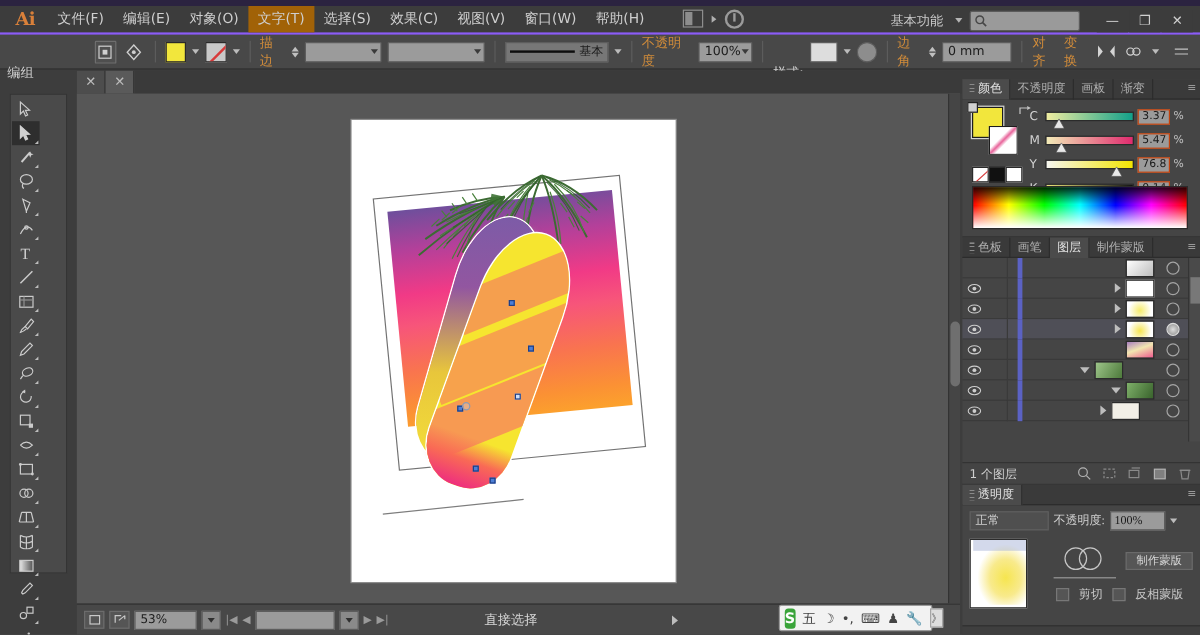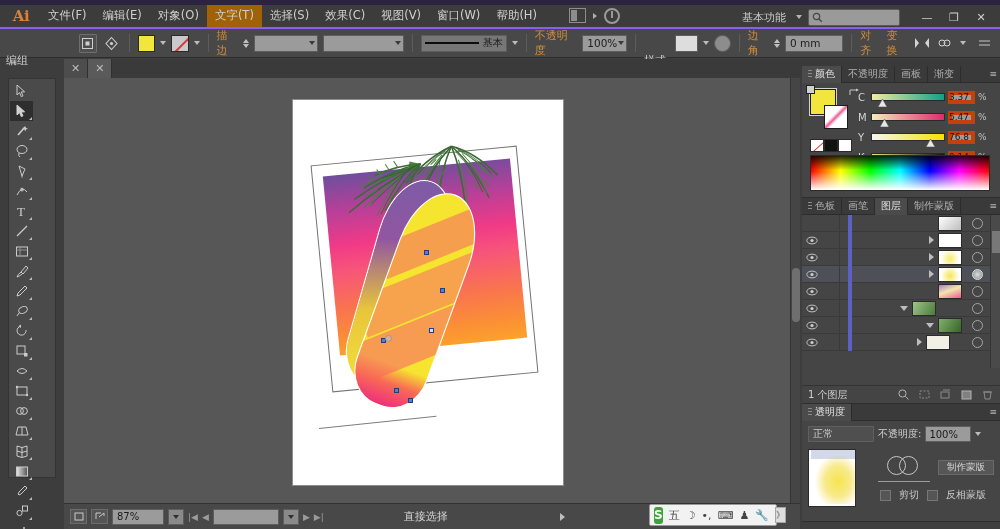--- a/index.html
+++ b/index.html
@@ -246,21 +246,21 @@
   .cp-stroke { position:absolute; left:14px; top:16px; width:24px;height:24px;background:#fff;border:1px solid #1d1d1d;}
   .cp-stroke .inner{ position:absolute;left:5px;top:5px;width:12px;height:12px;background:#454545;border:1px solid #1d1d1d;}
   .cp-stroke-red{ position:absolute;left:15px;top:17px;width:22px;height:22px;
      background:linear-gradient(135deg,#fff 0 40%,#e8639a 50%,#fff 60% 100%);}
   .cp-swap{ position:absolute; right:-8px; top:-2px; }
   .sliders { position:absolute; left:56px; top:4px; width:136px; }
   .srow { display:flex; align-items:center; height:20px; gap:3px; }
   .slabel { width:10px; font-size:10px; color:#d4d4d4; }
   .strack { width:74px; height:8px; border:1px solid #2b2b2b; position:relative;}
   .sknob { position:absolute; top:5px; width:9px; height:8px; }
-  .sval { width:27px; height:13px; background:#9b9b9b; border:4px solid #c2410c;
+  .sval { width:27px; height:13px; background:#9b9b9b; border:1px solid #c2410c;
      font-size:9px; color:#1a1a1a; display:flex;align-items:center;justify-content:flex-end;padding-right:2px;}
   .spct { font-size:9px; color:#c0c0c0; }
   .cp-bottom-sw { position:absolute; left:8px; top:56px; display:flex; }
   .cp-bs { width:14px;height:13px;border:1px solid #2a2a2a;}
   .spectrum {
     position:absolute; left:8px; top:72px; width:180px; height:36px;
     border:1px solid #2a2a2a;
     background:
       linear-gradient(to bottom, rgba(255,255,255,0) 45%, rgba(255,255,255,1) 100%),
       linear-gradient(to bottom, rgba(0,0,0,.85) 0%, rgba(0,0,0,0) 42%),
@@ -287,21 +287,21 @@
   .lsel-dot { width:6px;height:6px;background:#4d55c0; }
   .layers-footer {
     height:18px; background:#444; display:flex;align-items:center; gap:8px; padding:0 6px;
     border-top:1px solid #333; font-size:10px; color:#cfcfcf;
   }
   .lf-icon { width:13px;height:13px; opacity:.8;}
   .lscroll { position:absolute; right:0; top:0; width:10px; height:153px; background:#4a4a4a; border-left:1px solid #343434;}
   .lscroll .thumb{ position:absolute;left:1px;top:16px;width:8px;height:22px;background:#787878;}
 
   
-  .transpanel { height:100px; position:relative; }
+  .transpanel { height:100px; position:relative;font-family:Liberation Serif, serif; }
   .tp-row1 { display:flex; align-items:center; gap:4px; padding:5px 6px 0 6px;}
   .tp-mode {
     width:66px;height:16px; background:#4f4f4f;border:1px solid #5f5f5f;
     font-size:10px;color:#d0d0d0; display:flex;align-items:center;padding-left:4px;
   }
   .tp-op-label { font-size:10px; color:#d0d0d0; white-space:nowrap;}
   .tp-op-field {
     width:46px;height:16px;background:#9b9b9b;border:1px solid #5d5d5d;
     font-size:10px;color:#1a1a1a;display:flex;align-items:center;padding-left:3px;
   }
@@ -697,21 +697,21 @@
       <svg width="10" height="9" viewBox="0 0 10 9">
           <rect x="1" y="1" width="8" height="7" fill="none" stroke="#c9c9c9"></rect>
         </svg>
     </div>
     <div class="st-btn">
       <svg width="10" height="9" viewBox="0 0 10 9">
           <path d="M1 7 L1 1 L6 1 M4 5 L9 1 M9 1 L9 4" fill="none" stroke="#c9c9c9"></path>
         </svg>
     </div>
     <div class="zoom-field">
-      <span>87%</span>
+      <span>53%</span>
     </div>
     <div class="zoom-caret">
       <span class="tiny-caret" style="border-top-color:#2f2f2f"></span>
     </div>
     <div class="nav-arrows">
       <span>|◀</span>
       <span>◀</span>
     </div>
     <div class="page-field"></div>
     <div class="zoom-caret">

